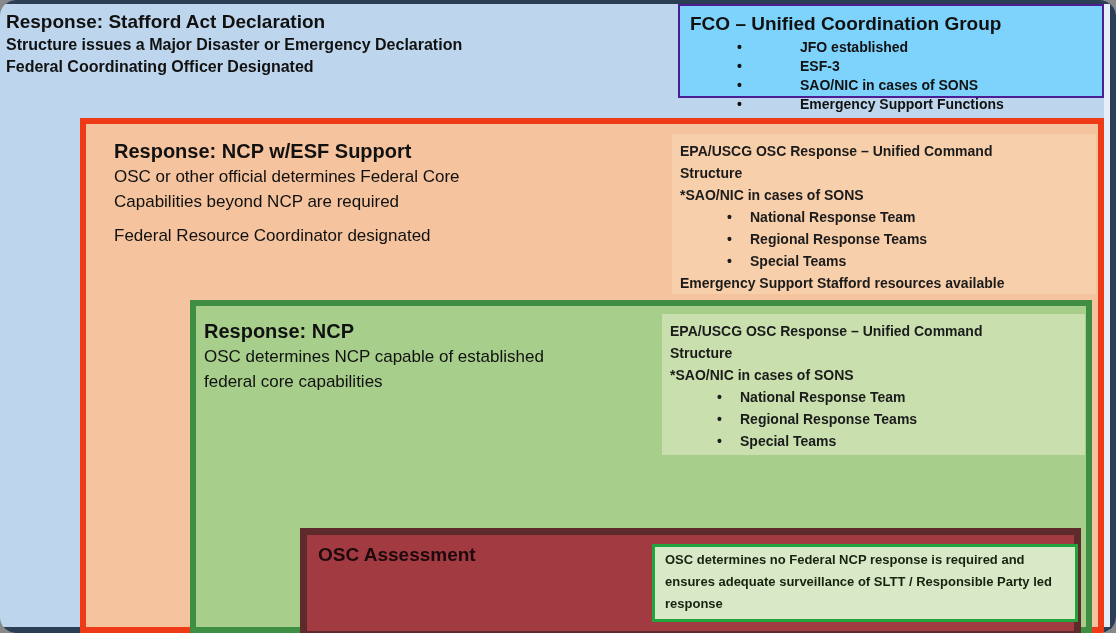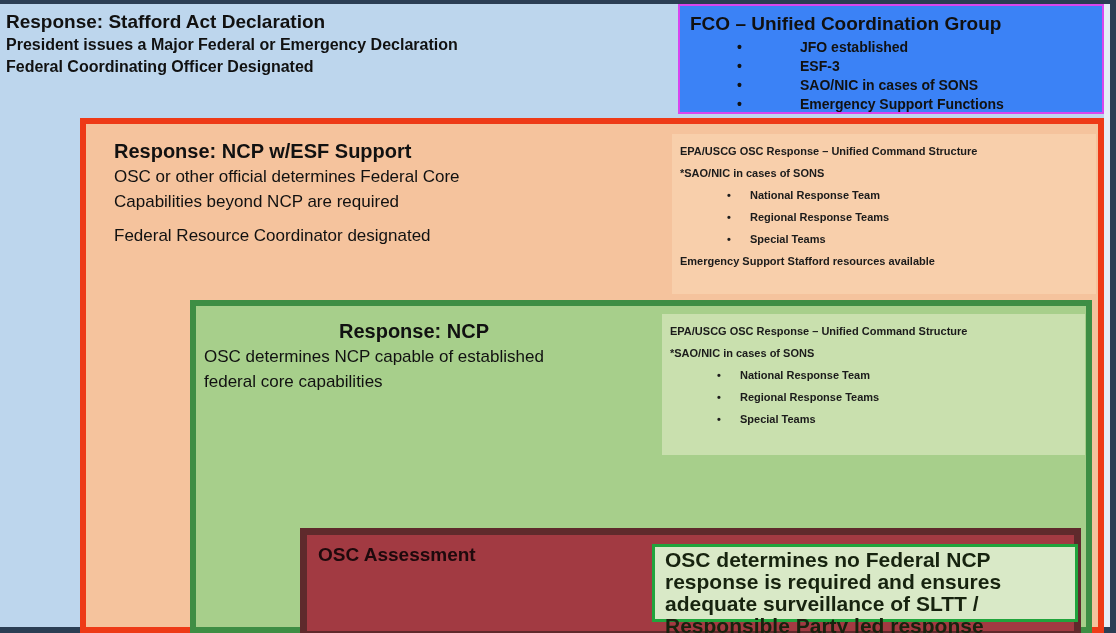--- a/index.html
+++ b/index.html
@@ -3,99 +3,100 @@
 <meta charset="utf-8">
 <style>
   html,body{margin:0;padding:0;background:#888;}
   .stage{
     position:relative;
     width:1116px;height:633px;
     background:#bdd6ed;
     overflow:hidden;
     font-family:"Liberation Sans", sans-serif;
     color:#111;
+    border-radius:16px;
   }
   
   .sliver-right{position:absolute;left:1104px;top:0;width:6px;height:633px;background:#e7edf6;}
   .frame-top{position:absolute;left:0;top:0;width:1116px;height:4px;background:#2b3e54;}
   .frame-right{position:absolute;left:1110px;top:0;width:6px;height:633px;background:#2b3e54;}
   .frame-bottom{position:absolute;left:0;top:627px;width:1116px;height:6px;background:#2b3e54;}
 
   
   .stafford{position:absolute;left:6px;top:9px;width:620px;line-height:22px;}
   .stafford .t1{font-size:19px;font-weight:bold;line-height:25px;}
   .stafford .t2{font-size:16px;font-weight:bold;line-height:22px;}
 
   
   .fco-box{
-    position:absolute;left:678px;top:4px;width:426px;height:110px;
-    background:#3b82f6;border:2px solid #d946ef;box-sizing:border-box;
+    position:absolute;left:678px;top:4px;width:426px;height:94px;
+    background:#7dd3fc;border:2px solid #4c1d95;box-sizing:border-box;
   }
   .fco-title{font-size:19px;font-weight:bold;margin:7px 0 3px 10px;}
   .bullet-list{margin:0;padding:0;list-style:none;}
   .fco-box .bullet-item{
     position:relative;font-size:14px;font-weight:bold;line-height:19px;padding-left:120px;
   }
   .fco-box .bullet-item::before{content:"\2022";position:absolute;left:57px;top:0;}
 
   
   .orange-box{
     position:absolute;left:80px;top:118px;width:1024px;height:515px;
     background:#f5c39d;border:6px solid #ee3a17;box-sizing:border-box;
   }
   .orange-head{position:absolute;left:8px;top:14px;width:440px;margin-left:20px;}
   .orange-head .h{font-size:20px;font-weight:bold;line-height:26px;}
   .orange-head .b{font-size:17px;line-height:25px;width:430px;}
   .orange-head .b2{margin-top:9px;}
 
   .panel{
     position:absolute;box-sizing:border-box;padding:6px 8px;
-    font-size:11px;font-weight:bold;line-height:22px;color:#1b1b1b;
+    font-size:14px;font-weight:bold;line-height:22px;color:#1b1b1b;
   }
   .panel .wrapline{max-width:366px;}
   .panel .bullet-item{position:relative;padding-left:70px;}
   .panel .bullet-item::before{content:"\2022";position:absolute;left:47px;top:0;}
   .orange-panel{left:586px;top:10px;width:424px;height:160px;background:#f8cfab;}
 
   
   .green-box{
     position:absolute;left:190px;top:300px;width:902px;height:333px;
     background:#a7cf8b;border:6px solid #3e8e44;box-sizing:border-box;
   }
   .green-head{position:absolute;left:8px;top:12px;width:420px;}
-  .green-head .h{font-size:20px;font-weight:bold;line-height:26px;text-align:center;}
+  .green-head .h{font-size:20px;font-weight:bold;line-height:26px;}
   .green-head .b{font-size:17px;line-height:25px;width:340px;}
   .green-panel{left:466px;top:8px;width:423px;height:141px;background:#c9e0ae;}
 
   
   .red-box{
     position:absolute;left:300px;top:528px;width:781px;height:110px;
     background:#a23a42;border:7px solid #5f2a2c;box-sizing:border-box;
   }
   .red-title{position:absolute;left:11px;top:9px;font-size:19px;font-weight:bold;color:#1e090c;}
   .inset-box{
     position:absolute;left:345px;top:9px;width:426px;height:78px;
     background:#d9e9c7;border:3px solid #21a43c;box-sizing:border-box;
-    padding:2px 10px;font-size:21px;font-weight:bold;line-height:22px;color:#17230f;
+    padding:2px 10px;font-size:13px;font-weight:bold;line-height:22px;color:#17230f;
   }
   .inset-box .wrap{max-width:396px;}
 </style>
 </head>
 <body>
 
 <div class="stage">
 
   <div class="sliver-right"></div>
   <div class="frame-top"></div>
   <div class="frame-right"></div>
   <div class="frame-bottom"></div>
 
   <div class="stafford">
     <div class="t1">Response: Stafford Act Declaration</div>
-    <div class="t2">President issues a Major Federal or Emergency Declaration</div>
+    <div class="t2">Structure issues a Major Disaster or Emergency Declaration</div>
     <div class="t2">Federal Coordinating Officer Designated</div>
   </div>
 
   <div class="fco-box">
     <div class="fco-title">FCO – Unified Coordination Group</div>
     <ul class="bullet-list">
       <li class="bullet-item">JFO established</li>
       <li class="bullet-item">ESF-3</li>
       <li class="bullet-item">SAO/NIC in cases of SONS</li>
       <li class="bullet-item">Emergency Support Functions</li>

